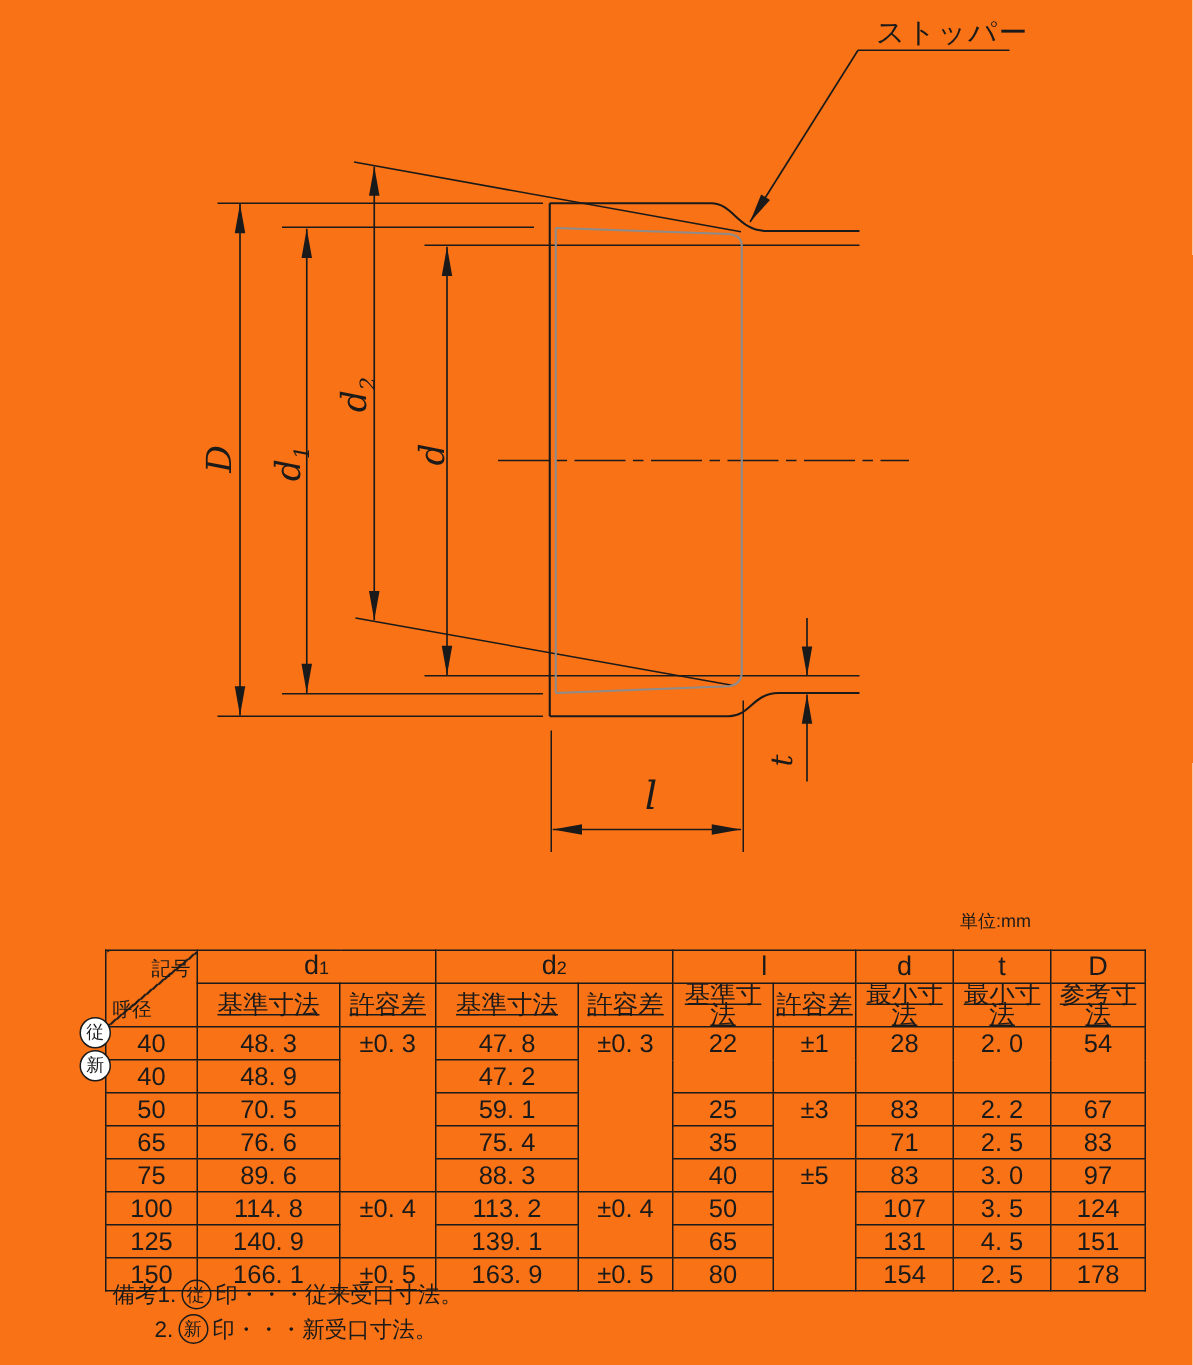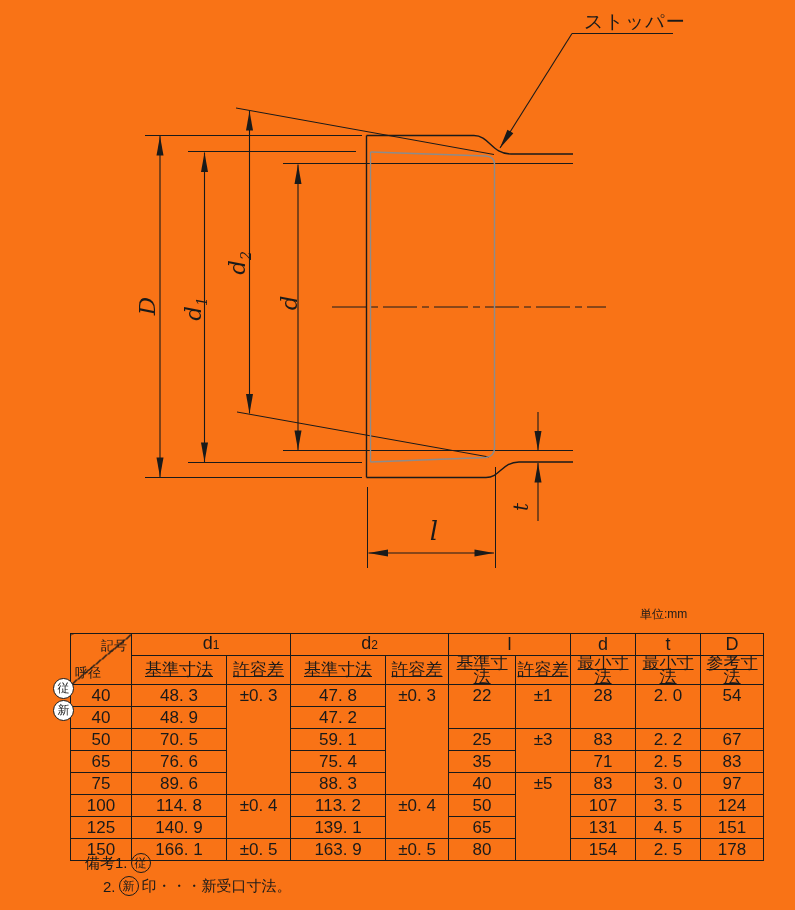--- a/index.html
+++ b/index.html
@@ -222,23 +222,24 @@
       <td>154</td>
       <td>2. 5</td>
       <td>178</td>
     </tr>
   </tbody>
     </table>
 
   <div class="side-mark" style="left:53px;top:678px;">従</div>
   <div class="side-mark" style="left:53px;top:700px;">新</div>
 
-  <div class="note" style="left:75px;top:853px;margin-left:10px;">
+  <div class="note" style="left:75px;top:853px;">
     <span>備考1.</span>
     <span class="circ">従</span>
+    <span>印・・・従来受口寸法。</span>
   </div>
   <div class="note" style="left:103px;top:876px;">
     <span>2.</span>
     <span class="circ">新</span>
     <span>印・・・新受口寸法。</span>
   </div>
 
 </div>
 
 </body></html>

